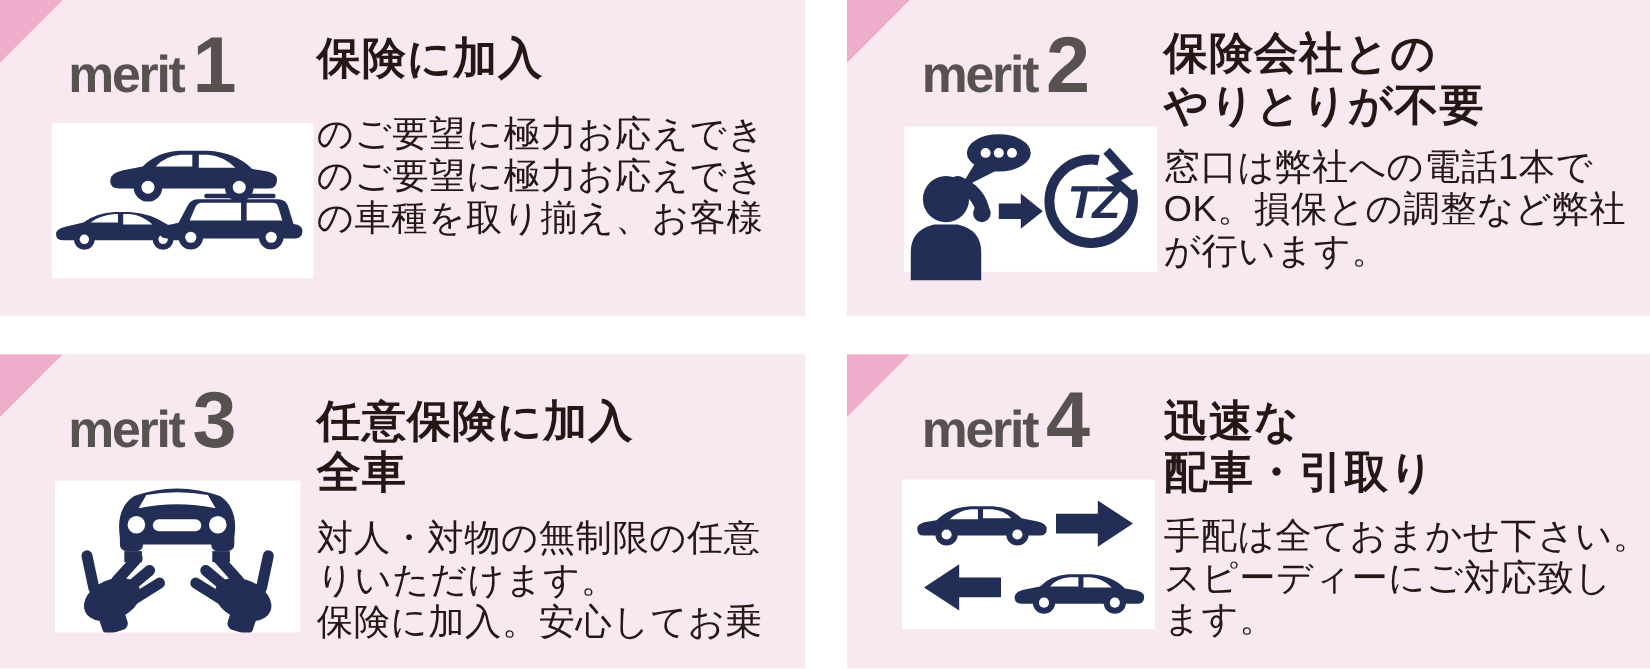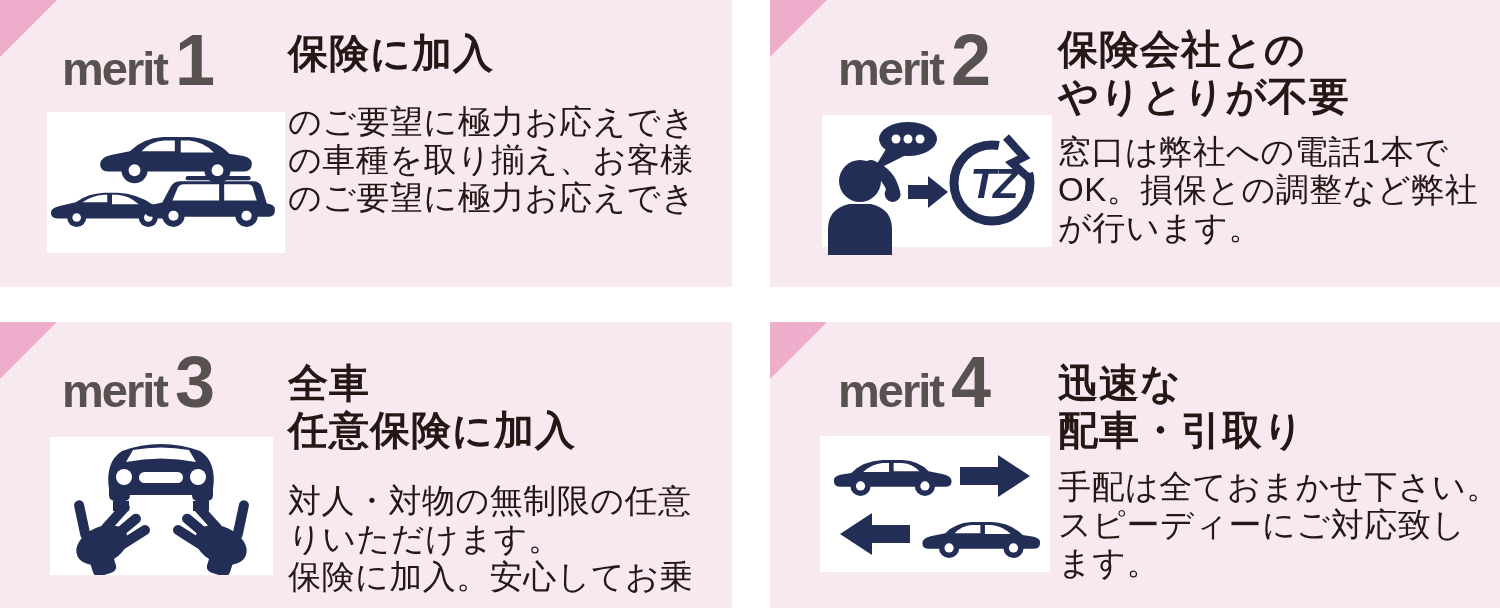--- a/index.html
+++ b/index.html
@@ -71,22 +71,22 @@
         </g>
       </svg>
     </div>
     <div class="tcol" style="top:30px">
       <div class="title">
         <div>保険に加入</div>
         <div></div>
       </div>
       <div class="body" style="margin-top:26px">
         <div>のご要望に極力お応えでき</div>
+        <div>のご要望に極力お応えでき</div>
         <div>の車種を取り揃え、お客様</div>
-        <div>のご要望に極力お応えでき</div>
       </div>
     </div>
   </section>
 
   <section class="card" style="left:770px;top:0;width:730px;height:287px">
     <div class="corner"></div>
     <div class="merit" style="left:68px">
       <span class="mw">merit</span>
       <span class="mn">2</span>
     </div>
@@ -169,24 +169,24 @@
             <rect x="-5" y="-18" width="10" height="38" rx="5" transform="translate(76 90) rotate(50)"></rect>
             <rect x="-5" y="-18" width="10" height="36" rx="5" transform="translate(84 100) rotate(58)"></rect>
             <rect x="-5" y="-19" width="10" height="40" rx="5" transform="translate(32 82) rotate(-12)"></rect>
             <rect x="40" y="112" width="24" height="26" rx="6" transform="rotate(-18 52 124)"></rect>
           </g>
         </g>
       </svg>
     </div>
     <div class="tcol" style="top:38px">
       <div class="title">
+        <div>任意保険に加入</div>
         <div>全車</div>
-        <div>任意保険に加入</div>
-      </div>
-      <div class="body" style="margin-top:28px">
+      </div>
+      <div class="body" style="margin-top:16px">
         <div>対人・対物の無制限の任意</div>
         <div>りいただけます。</div>
         <div>保険に加入。安心してお乗</div>
         <div></div>
       </div>
     </div>
   </section>
 
   <section class="card" style="left:770px;top:322px;width:730px;height:286px">
     <div class="corner"></div>

